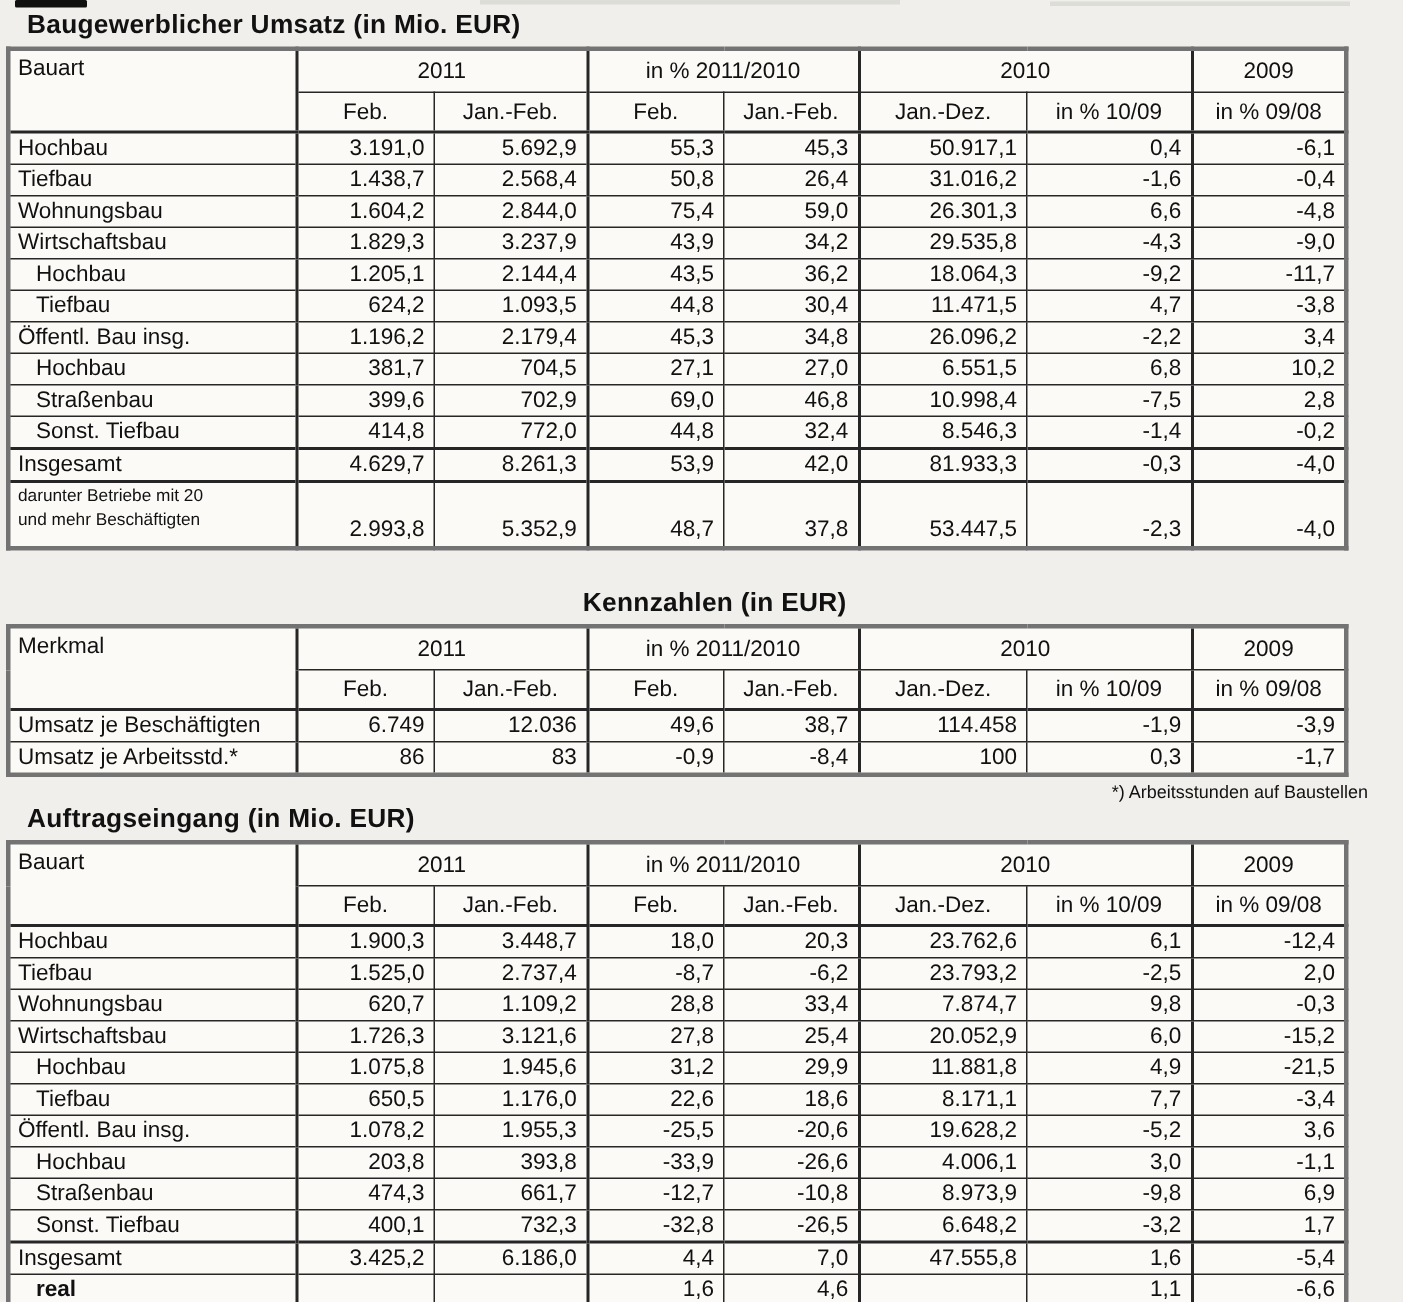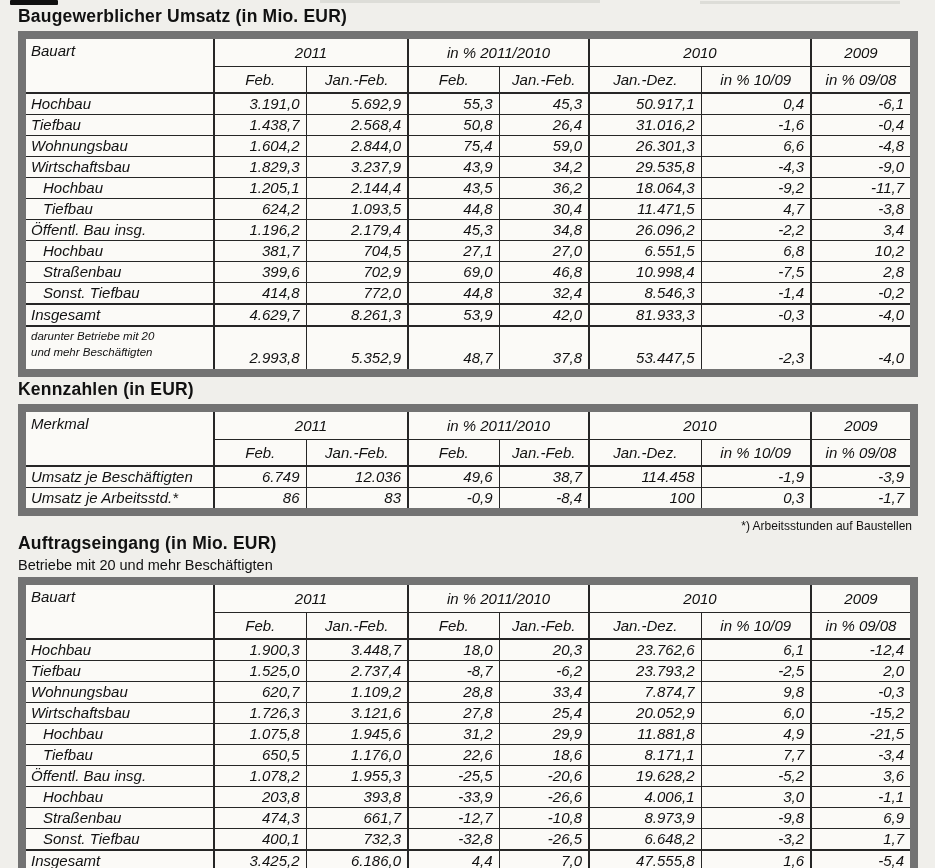--- a/index.html
+++ b/index.html
@@ -21,32 +21,31 @@
     position:absolute; left:10px; top:0; width:48px; height:5px;
     background:#101010; border-radius:1px;
   }
   .scan-smudge {
     position:absolute; top:0; height:3px; background:rgba(90,88,84,0.12);
   }
   .title {
     font-size:17.5px; font-weight:bold; letter-spacing:0.2px;
     margin:0 0 4px 18px;
   }
-  .title.gap-lg { margin-top:2px; }
+  .title.gap-lg { margin-top:24px;text-align:center; }
   .title.gap-md { }
   .subtitle {
     font-size:14.5px; margin:-1px 0 4px 18px;
   }
   table {
     border-collapse:collapse;
     table-layout:fixed;
-    margin-left:18px;
+    margin-left:4px;
     background:#fbfaf7;
-    border:8px solid #737373;
-    font-style:italic;
+    border:3px solid #737373;
   }
   th, td {
     border:1px solid #262626;
     font-weight:normal;
     font-size:15px;
     overflow:hidden;
     white-space:nowrap;
   }
   th.grp { height:25px; text-align:center; }
   th.sub { height:23px; text-align:center; border-bottom-width:2px; }
@@ -285,21 +284,20 @@
           <td class="num c3">-8,4</td>
           <td class="num c4">100</td>
           <td class="num c5">0,3</td>
           <td class="num c6">-1,7</td>
         </tr>
       </tbody>
     </table>
   <div class="footnote">*) Arbeitsstunden auf Baustellen</div>
 
   <h2 class="title gap-md">Auftragseingang (in Mio. EUR)</h2>
-  <div class="subtitle">Betriebe mit 20 und mehr Beschäftigten</div>
   <table>
       <colgroup>
         <col style="width: 192px;">
         <col style="width: 92px;">
         <col style="width: 102px;">
         <col style="width: 91px;">
         <col style="width: 90px;">
         <col style="width: 112px;">
         <col style="width: 110px;">
         <col style="width: 103px;">

